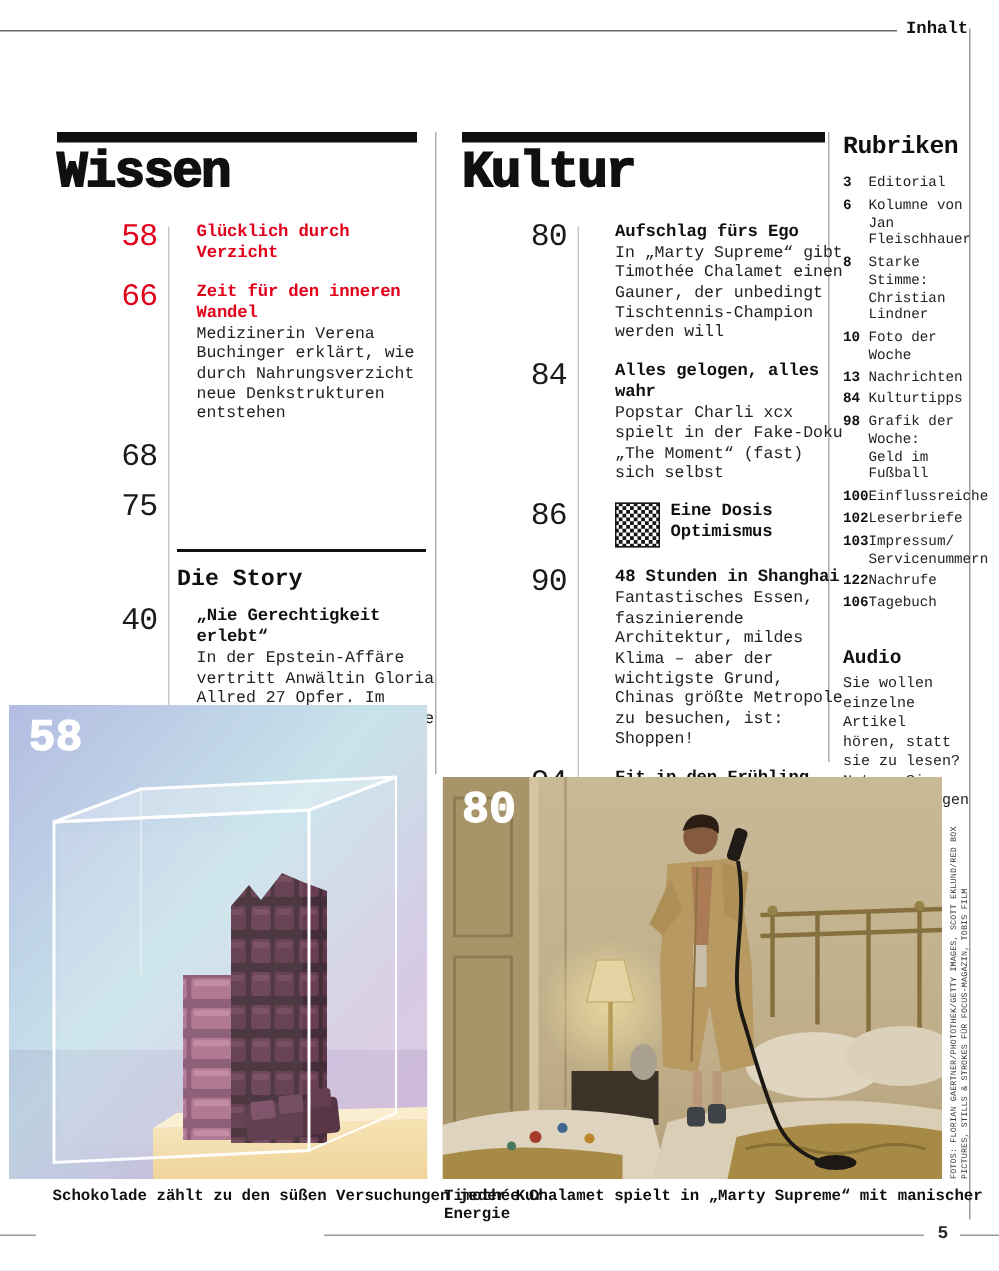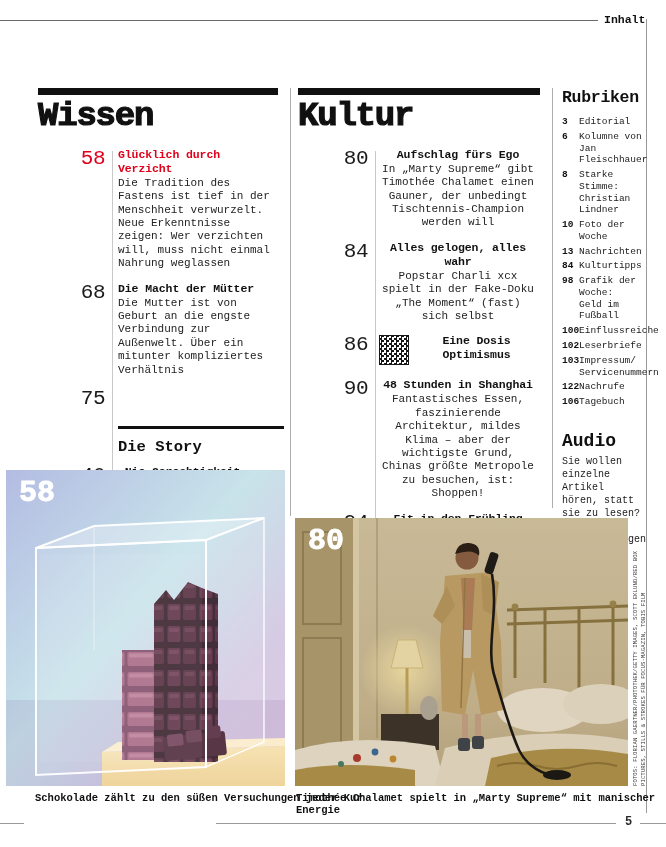--- a/index.html
+++ b/index.html
@@ -11,53 +11,53 @@
   .inhalt-label{position:absolute;left:604px;top:13px;font-size:11.5px;font-weight:bold;color:#111;}
   .right-rule{position:absolute;left:646px;top:19px;width:1px;height:794px;background:#9a9a9a;}
 
   
   .div-mid{position:absolute;left:290px;top:88px;width:1px;height:428px;background:#adadad;}
   .div-side{position:absolute;left:552px;top:88px;width:1px;height:420px;background:#adadad;}
 
   
   .section{position:absolute;top:88px;}
   #sec-wissen{left:38px;width:240px;}
-  #sec-kultur{left:298px;width:242px;}
+  #sec-kultur{left:308px;width:242px;}
   .sec-bar{height:7px;background:#101010;}
   .sec-title{margin:3px 0 0 0;font-size:34px;line-height:1.08;font-weight:bold;
              letter-spacing:-1.2px;color:#101010;-webkit-text-stroke:1.2px #101010;}
   .entries{position:relative;margin-top:13px;}
   .numrule{position:absolute;top:3px;bottom:4px;width:1px;background:#c9c9c9;}
   #sec-wissen .numrule{left:74px;}
   #sec-kultur .numrule{left:77px;}
   .entry{display:flex;margin-bottom:11px;}
   .entry .num{flex:none;text-align:right;font-size:21px;line-height:1.05;
               letter-spacing:-0.5px;color:#1a1a1a;}
   #sec-wissen .num{width:67px;}
   #sec-kultur .num{width:70px;}
   .entry .ebody{flex:none;font-size:11px;line-height:1.22;color:#222;}
-  #sec-wissen .ebody{margin-left:13px;width:161px;}
-  #sec-kultur .ebody{margin-left:11px;width:158px;text-align:center;}
+  #sec-wissen .ebody{margin-left:26px;width:161px;}
+  #sec-kultur .ebody{margin-left:32px;width:158px;}
   .etitle{font-weight:bold;font-size:11.5px;color:#111;margin-bottom:1px;letter-spacing:-0.1px;}
   .entry.red .num,.entry.red .etitle{color:#e2001a;}
   .story-block{margin:16px 0 9px 80px;width:166px;}
   .story-rule{height:2.5px;background:#101010;}
   .story-head{margin-top:9px;font-size:15.5px;font-weight:bold;color:#101010;}
   .qr{float:left;width:30px;height:30px;margin:1px 7px 2px 0;
       background:repeating-conic-gradient(#161616 0% 25%,#ffffff 25% 50%);
       background-size:5px 5px;outline:1px solid #161616;outline-offset:-1px;}
 
   
   #sidebar{position:absolute;left:562px;top:88px;width:86px;}
   .rub-head{font-size:16.5px;font-weight:bold;letter-spacing:-0.3px;color:#101010;}
   .rub-list{margin-top:9px;}
   .rub-item{display:flex;margin-bottom:3px;font-size:9.5px;line-height:1.24;}
   .rub-item .n{flex:none;width:17px;font-weight:bold;color:#111;}
   .rub-item .l{color:#222;white-space:pre-line;}
-  .audio-head{margin-top:23px;font-size:18px;font-weight:bold;color:#101010;}
+  .audio-head{margin-top:23px;font-size:13px;font-weight:bold;color:#101010;}
   .audio-text{margin-top:4px;font-size:10px;line-height:1.3;color:#222;white-space:pre-line;}
 
   
   .photo{position:absolute;overflow:hidden;}
   #photo-left{left:6px;top:470px;width:279px;height:316px;}
   #photo-right{left:295px;top:518px;width:333px;height:268px;}
   .photo svg{display:block;width:100%;height:100%;}
   .photo-num{position:absolute;left:13px;top:6px;font-size:30px;font-weight:bold;color:#fff;
              -webkit-text-stroke:0.8px #fff;}
   .caption{position:absolute;top:792px;font-size:10.5px;font-weight:bold;color:#101010;}
@@ -89,29 +89,31 @@
 
   <div class="section" id="sec-wissen">
     <div class="sec-bar"></div>
     <div class="sec-title">Wissen</div>
     <div class="entries">
       <div class="numrule"></div>
       <div class="entry red">
         <div class="num">58</div>
         <div class="ebody">
             <div class="etitle">Glücklich durch Verzicht</div>
-            <div class="etext">Die Tradition des Fastens ist tief in der Menschheit verwurzelt. Neue Erkenntnisse zeigen: Wer verzichten will, muss nicht einmal Nahrung weglassen</div>
+          </div>
+      </div>
+      <div class="entry red">
+        <div class="num">66</div>
+        <div class="ebody">
+            <div class="etitle">Zeit für den inneren Wandel</div>
+            <div class="etext">Medizinerin Verena Buchinger erklärt, wie durch Nahrungsverzicht neue Denkstrukturen entstehen</div>
           </div>
       </div>
       <div class="entry">
         <div class="num">68</div>
-        <div class="ebody">
-            <div class="etitle">Die Macht der Mütter</div>
-            <div class="etext">Die Mutter ist von Geburt an die engste Verbindung zur Außenwelt. Über ein mitunter kompliziertes Verhältnis</div>
-          </div>
       </div>
       <div class="entry">
         <div class="num">75</div>
         <div class="ebody">
           </div>
       </div>
       <div class="story-block">
         <div class="story-rule"></div>
         <div class="story-head">Die Story</div>
       </div>

